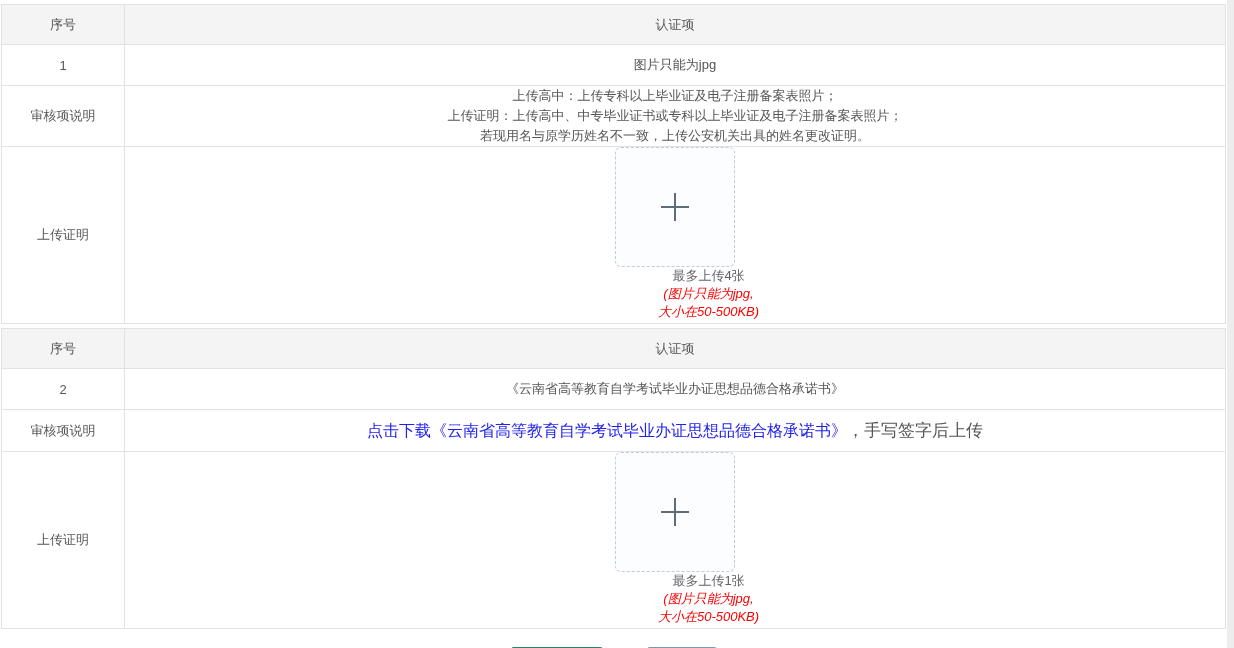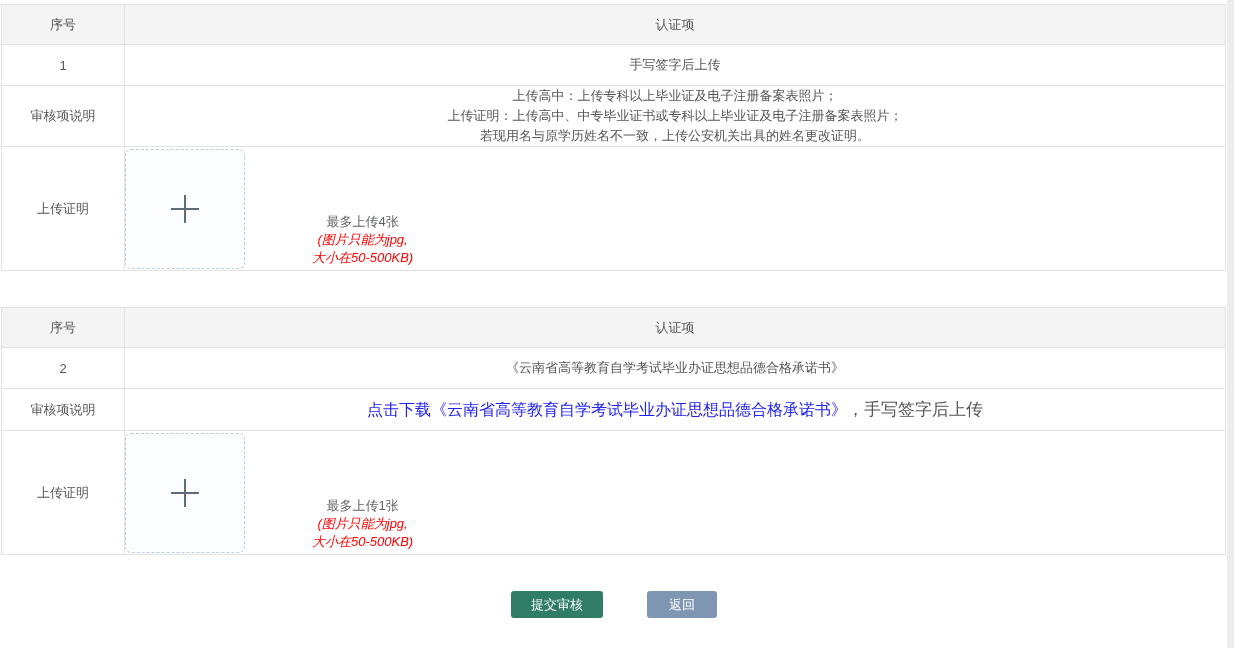--- a/index.html
+++ b/index.html
@@ -12,38 +12,38 @@
     --text-gray:#555555;
   }
   *{box-sizing:border-box;}
   html,body{margin:0;padding:0;background:#ffffff;
     font-family:"Liberation Sans","DejaVu Sans",sans-serif;
     color:var(--text-gray);}
   .page{width:1234px;height:648px;position:relative;overflow:hidden;background:#fff;}
   .content{width:1226px;margin:4px 0 0 1px;}
 
   table.cert-table{width:1225px;border-collapse:collapse;table-layout:fixed;
-    margin-bottom:36px;}
+    margin-bottom:4px;}
   table.cert-table th, table.cert-table td{
     border:1px solid var(--border-gray);
     font-size:13px;font-weight:normal;color:var(--text-gray);
     text-align:center;vertical-align:middle;padding:0;}
   col.c1{width:123px;}
   tr.head th{background:var(--header-bg);height:40px;}
   tr.r-index td{height:41px;}
   tr.r-desc td{height:59px;}
   tr.r-desc-short td{height:42px;}
   tr.r-upload td{height:124px;}
   td.left{text-align:left;padding:8px 20px;}
   .desc-line{line-height:20px;font-size:13px;color:var(--text-gray);}
 
   a.dl-link{color:var(--link-blue);text-decoration:none;cursor:pointer;font-size:16px;}
   .link-suffix{font-size:17px;color:var(--text-gray);}
 
-  .upload-wrap{display:flex;align-items:flex-end;}
+  .upload-wrap{display:flex;align-items:center;flex-direction:column;}
   .upload-box{width:120px;height:120px;border:1px dashed #c0ccda;border-radius:6px;
     background:#fbfdff;display:flex;align-items:center;justify-content:center;
     cursor:pointer;flex:0 0 auto;}
   .plus{position:relative;width:28px;height:28px;display:block;}
   .plus::before{content:"";position:absolute;left:13px;top:0;width:2px;height:28px;background:#5f6b77;}
   .plus::after{content:"";position:absolute;top:13px;left:0;height:2px;width:28px;background:#5f6b77;}
   .hint{margin-left:67px;padding-bottom:2px;}
   .hint div{line-height:18px;font-size:13px;}
   .hint-main{color:#606266;}
   .hint-red{color:var(--restriction-red);font-style:italic;}
@@ -67,21 +67,21 @@
           <col class="c1">
           <col>
         </colgroup>
       <tbody>
           <tr class="head">
         <th>序号</th>
         <th>认证项</th>
       </tr>
       <tr class="r-index">
         <td>1</td>
-        <td class="left">手写签字后上传</td>
+        <td class="left">图片只能为jpg</td>
       </tr>
       <tr class="r-desc">
         <td>审核项说明</td>
         <td class="left">
           <div class="desc-line">上传高中：上传专科以上毕业证及电子注册备案表照片；</div>
           <div class="desc-line">上传证明：上传高中、中专毕业证书或专科以上毕业证及电子注册备案表照片；</div>
           <div class="desc-line">若现用名与原学历姓名不一致，上传公安机关出具的姓名更改证明。</div>
         </td>
       </tr>
       <tr class="r-upload">

